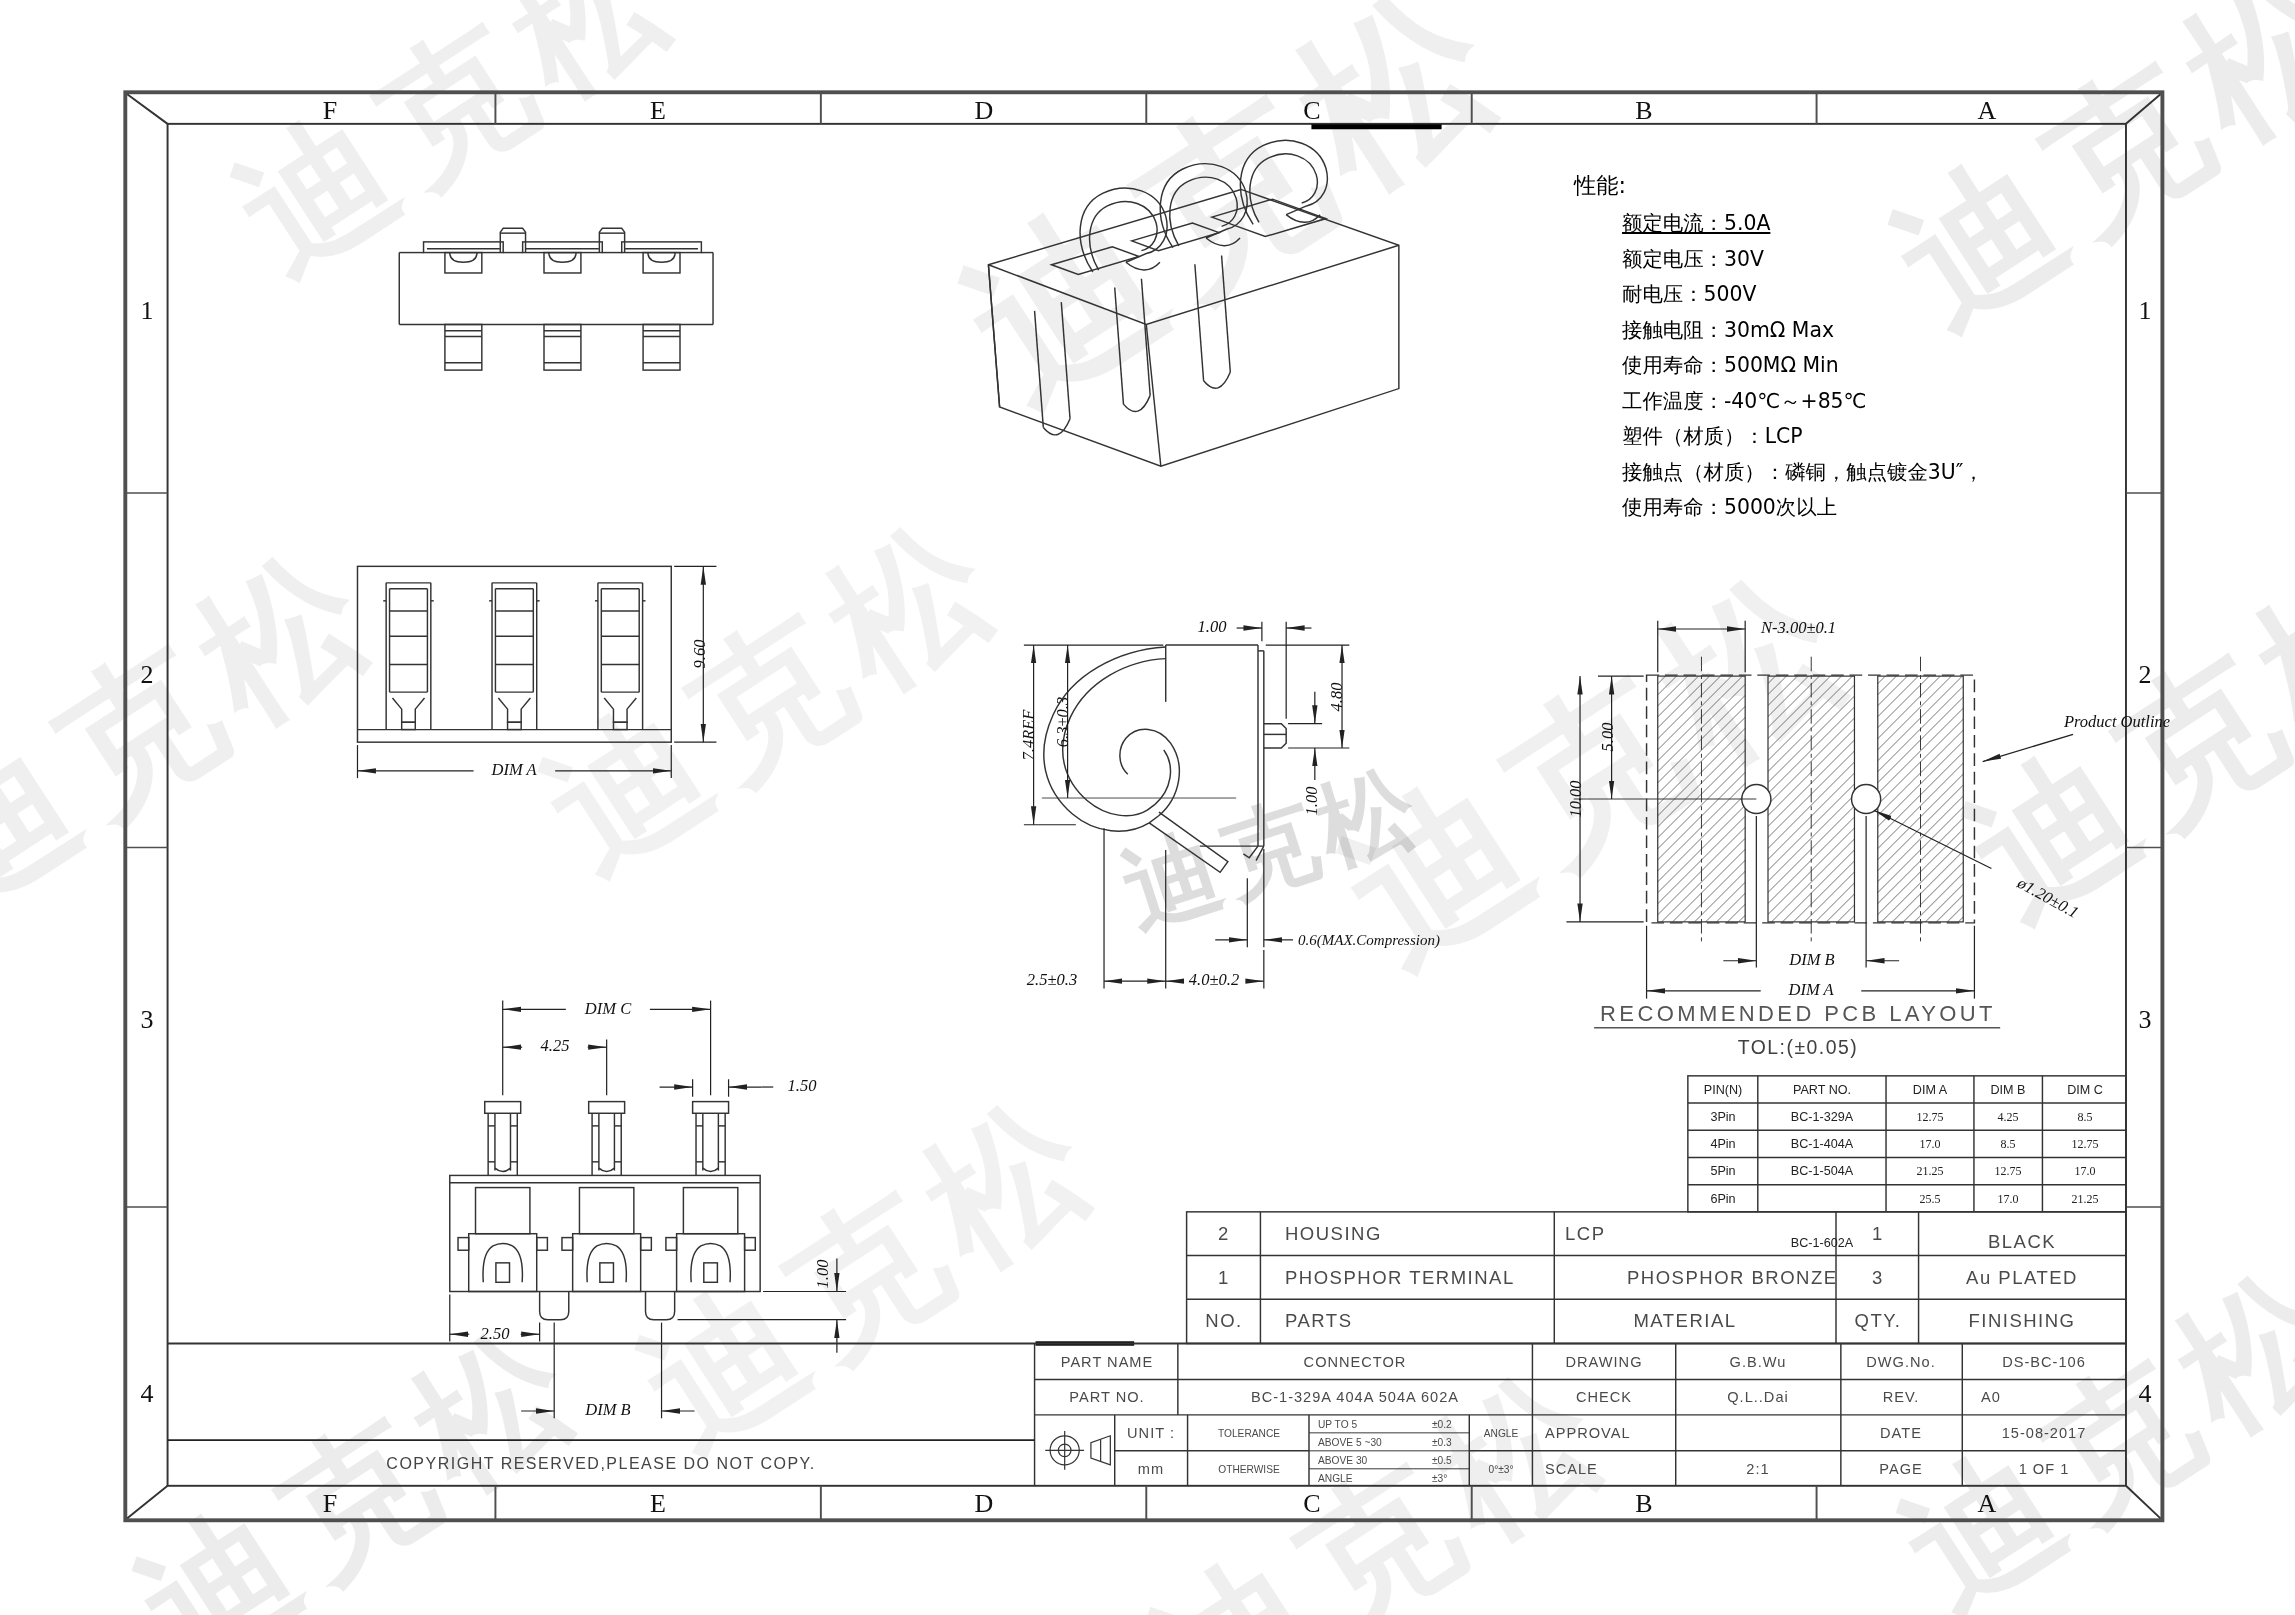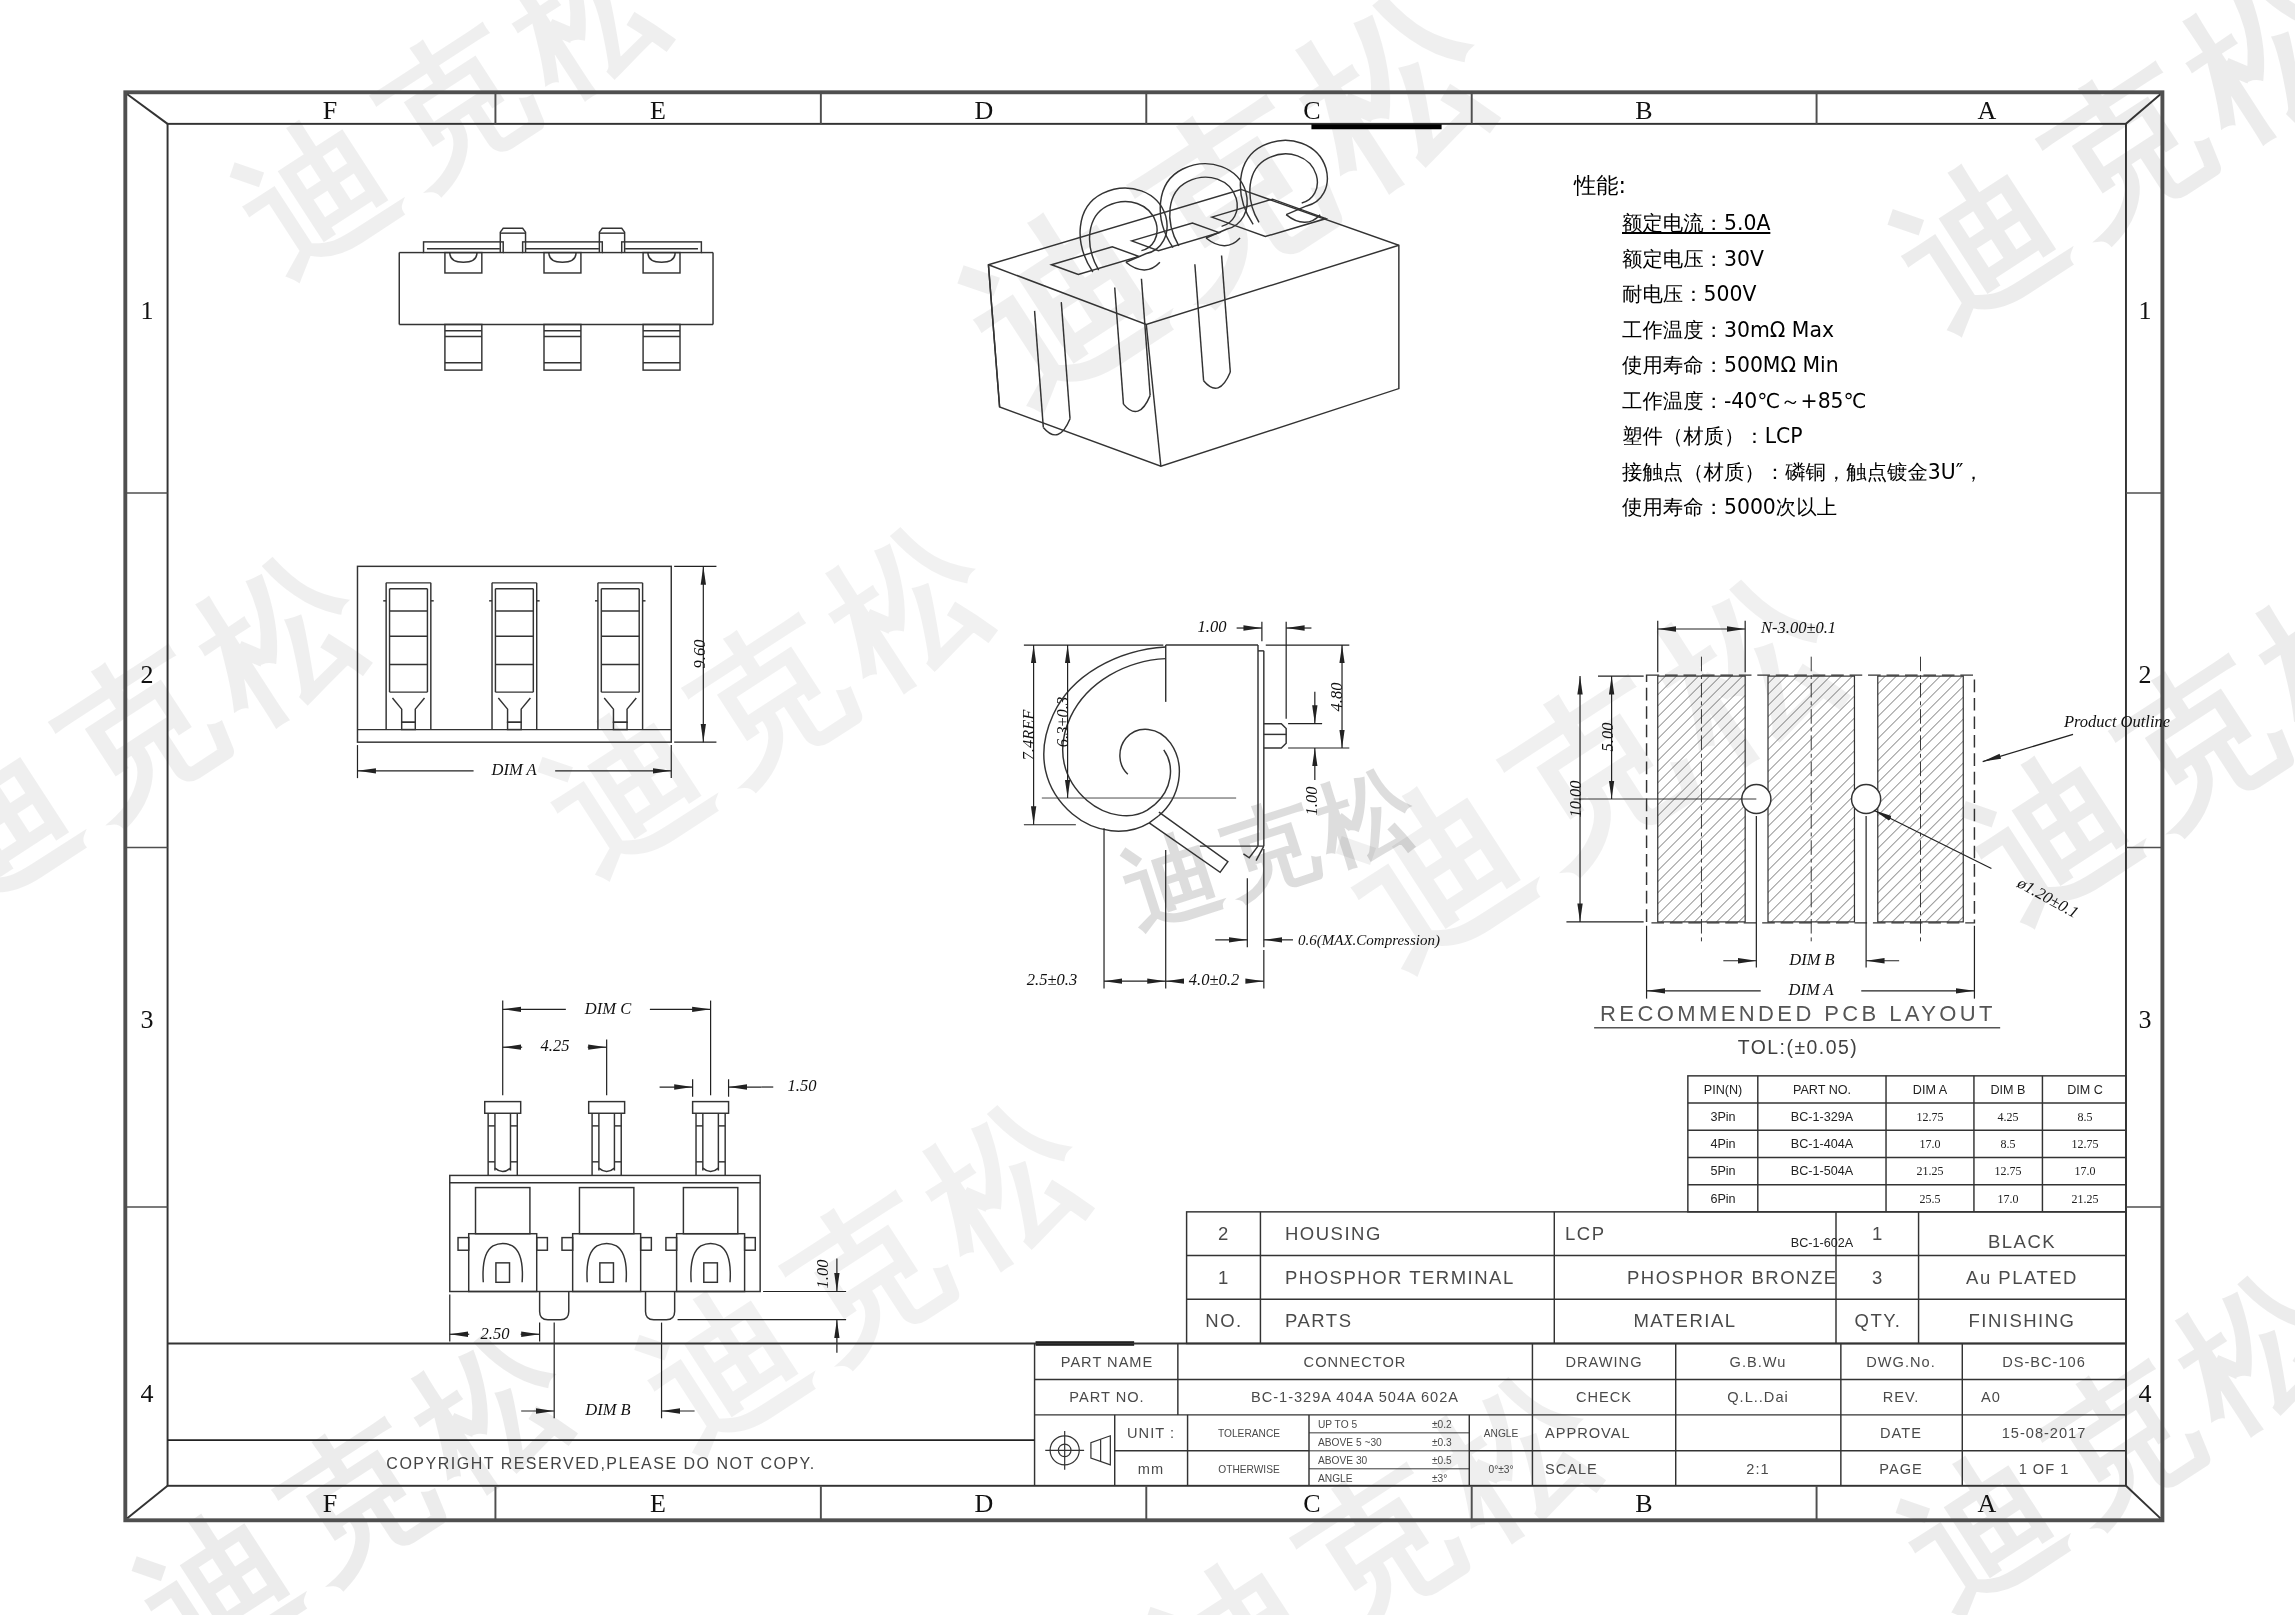--- a/index.html
+++ b/index.html
@@ -519,21 +519,21 @@
   <div class="t zone" style="left:147px;top:1394px;">4</div>
   <div class="t zone" style="left:2145px;top:311px;">1</div>
   <div class="t zone" style="left:2145px;top:675px;">2</div>
   <div class="t zone" style="left:2145px;top:1020px;">3</div>
   <div class="t zone" style="left:2145px;top:1394px;">4</div>
 
   <div class="tl cjk spect" style="left:1574px;top:186px;">性能:</div>
   <div class="tl cjk spec" style="left:1622px;top:223px;text-decoration:underline;">额定电流：5.0A</div>
   <div class="tl cjk spec" style="left:1622px;top:259px;">额定电压：30V</div>
   <div class="tl cjk spec" style="left:1622px;top:294px;">耐电压：500V</div>
-  <div class="tl cjk spec" style="left:1622px;top:330px;">工作温度：30mΩ Max</div>
+  <div class="tl cjk spec" style="left:1622px;top:330px;">接触电阻：30mΩ Max</div>
   <div class="tl cjk spec" style="left:1622px;top:365px;">使用寿命：500MΩ Min</div>
   <div class="tl cjk spec" style="left:1622px;top:401px;">工作温度：-40℃～+85℃</div>
   <div class="tl cjk spec" style="left:1622px;top:436px;">塑件（材质）：LCP</div>
   <div class="tl cjk spec" style="left:1622px;top:472px;">接触点（材质）：磷铜，触点镀金3U″，</div>
   <div class="tl cjk spec" style="left:1622px;top:507px;">使用寿命：5000次以上</div>
 
   <div class="t dim r90" style="left:700px;top:654px;">9.60</div>
   <div class="t dim" style="left:514px;top:770px;">DIM A</div>
 
   <div class="t dim" style="left:1212px;top:627px;">1.00</div>

